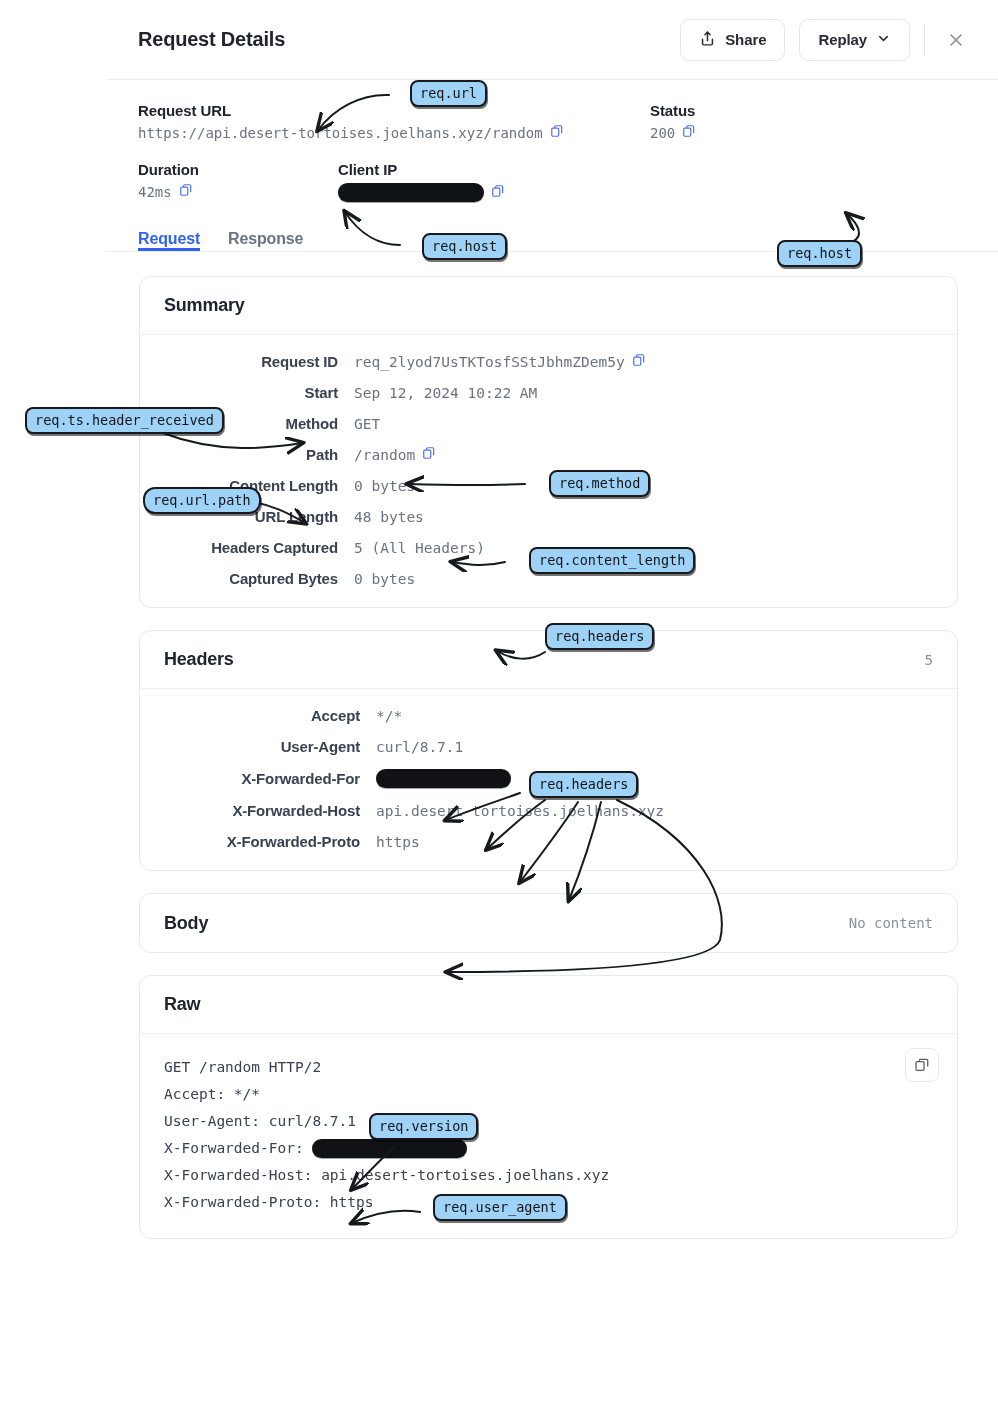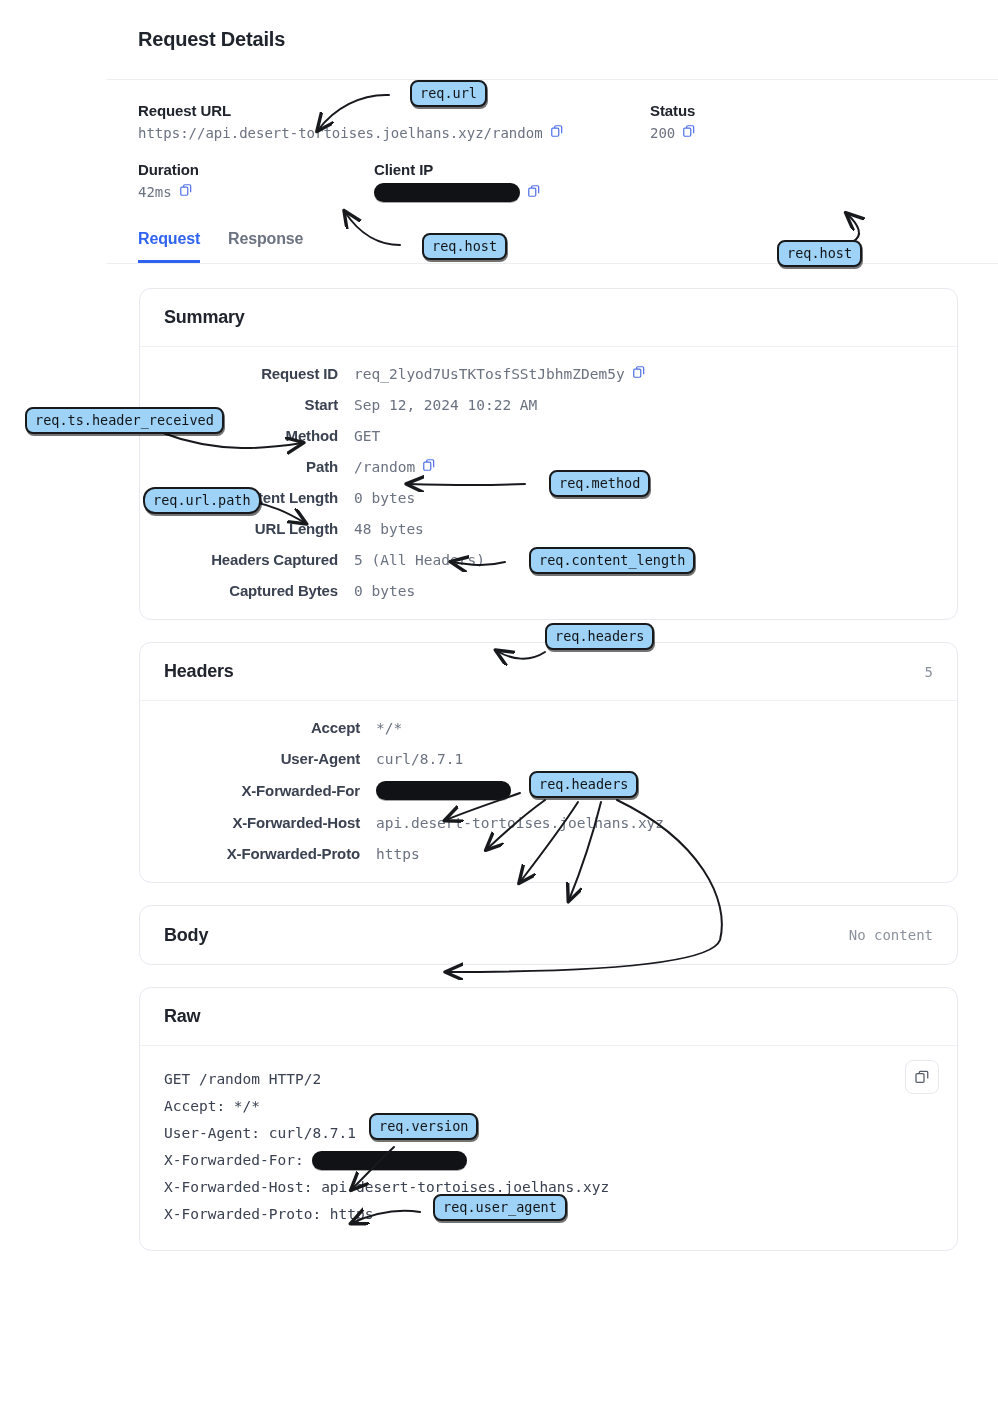--- a/index.html
+++ b/index.html
@@ -41,21 +41,21 @@
   .close-btn {
     width:34px; height:34px; display:flex; align-items:center; justify-content:center;
     color:#8b919c; cursor:pointer; background:none; border:none;
   }
 
   
   .meta { padding: 22px 25px 0 31px; }
   .meta-row { display:flex; margin-bottom: 20px; }
   .meta-col-1 { width: 512px; }
   .meta-col-2 { width: 200px; }
-  .meta-col-3 { flex:1;margin-left:36px; }
+  .meta-col-3 { flex:1; }
   .meta-label {
     font-size:15px; font-weight:700; color:#20242d; margin-bottom:5px; letter-spacing:-.1px;
   }
   .meta-val {
     font-family: "DejaVu Sans Mono", monospace;
     font-size:14px; color:#6b7280; display:flex; align-items:center; gap:7px;
     white-space:nowrap;
   }
   .redact {
     display:inline-block; background:#111216; border-radius:10px;
@@ -64,21 +64,21 @@
   .redact.w1 { width:146px; }
   .redact.w2 { width:135px; }
   .redact.w3 { width:155px; }
 
   
   .tabs {
     display:flex; gap:28px; padding: 8px 31px 0 31px;
     border-bottom:1px solid #eceef2;
   }
   .tab {
-    font-size:16px; font-weight:700; color:#6b7280; padding-bottom:12px;
+    font-size:16px; font-weight:700; color:#6b7280; 
     border-bottom:3px solid transparent; cursor:pointer; letter-spacing:-.15px;
   }
   .tab.active { color:#2f62f0; border-bottom-color:#2f62f0; }
 
   
   .cards { padding: 24px 40px 0 32px; }
   .card {
     border:1px solid #e7e9ef; border-radius:12px; background:#fff;
     margin-bottom: 22px;
   }
@@ -137,20 +137,46 @@
   }
   .arrows { position:absolute; left:0; top:0; width:998px; height:1408px; z-index:35; pointer-events:none; }
 </style>
 </head>
 <body>
 
 <div class="panel">
 
   <div class="hdr">
     <div class="hdr-title">Request Details</div>
+    <div class="hdr-actions">
+      <button class="btn">
+        <span>
+          <svg width="17" height="17" viewBox="0 0 24 24" fill="none" stroke="#262b35" stroke-width="2.1" stroke-linecap="round" stroke-linejoin="round">
+            <path d="M12 15V3"></path>
+              <path d="M8.5 6.5L12 3l3.5 3.5"></path>
+            <path d="M5 13v6a2 2 0 0 0 2 2h10a2 2 0 0 0 2-2v-6"></path>
+          </svg>
+        </span>
+        <span>Share</span>
+      </button>
+      <button class="btn">
+        <span>Replay</span>
+        <span>
+          <svg width="15" height="15" viewBox="0 0 24 24" fill="none" stroke="#262b35" stroke-width="2.3" stroke-linecap="round" stroke-linejoin="round">
+              <path d="M6 9l6 6 6-6"></path>
+            </svg>
+        </span>
+      </button>
+      <div class="divider-v"></div>
+      <button class="close-btn">
+        <svg width="20" height="20" viewBox="0 0 24 24" fill="none" stroke="#8b919c" stroke-width="2" stroke-linecap="round">
+            <path d="M6 6l12 12M18 6L6 18"></path>
+          </svg>
+      </button>
+    </div>
   </div>
 
   <div class="meta">
     <div class="meta-row">
       <div class="meta-col-1">
         <div class="meta-label">Request URL</div>
         <div class="meta-val">
           <span>https://api.desert-tortoises.joelhans.xyz/random</span>
           <span class="copy-ic">
             <svg width="14" height="14" viewBox="0 0 24 24" fill="none" stroke="#5272e8" stroke-width="2.1" stroke-linejoin="round">

